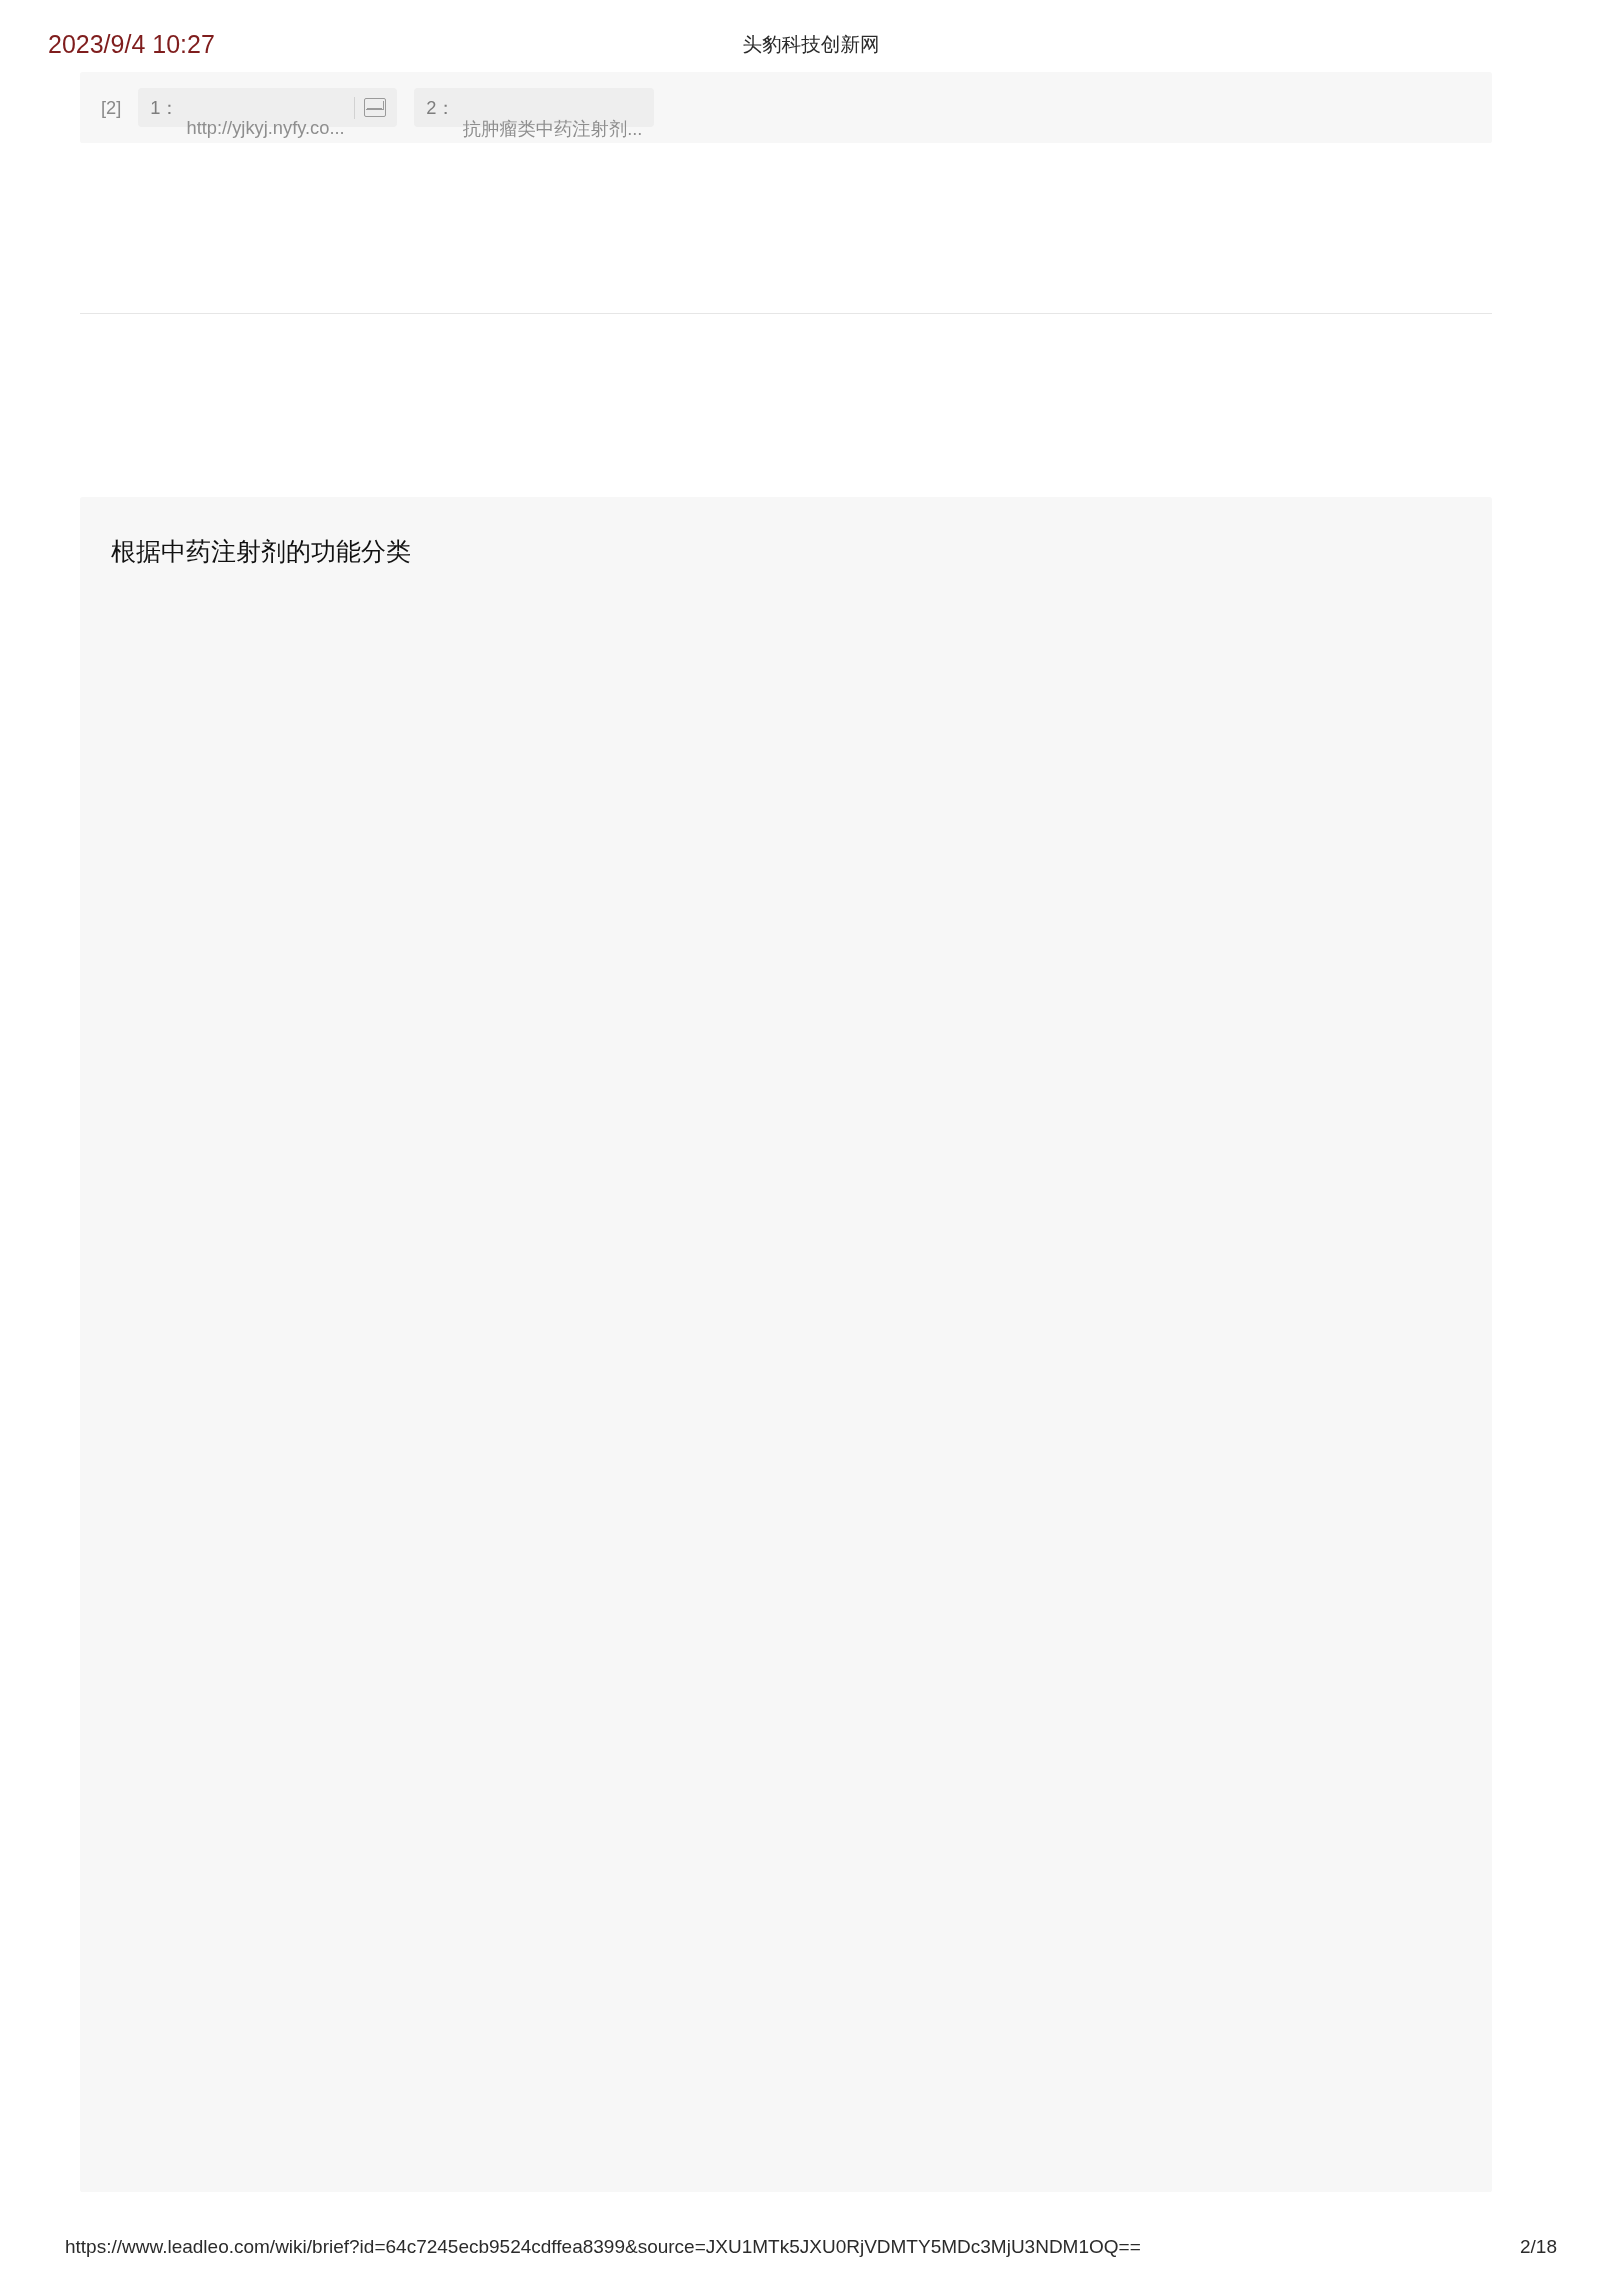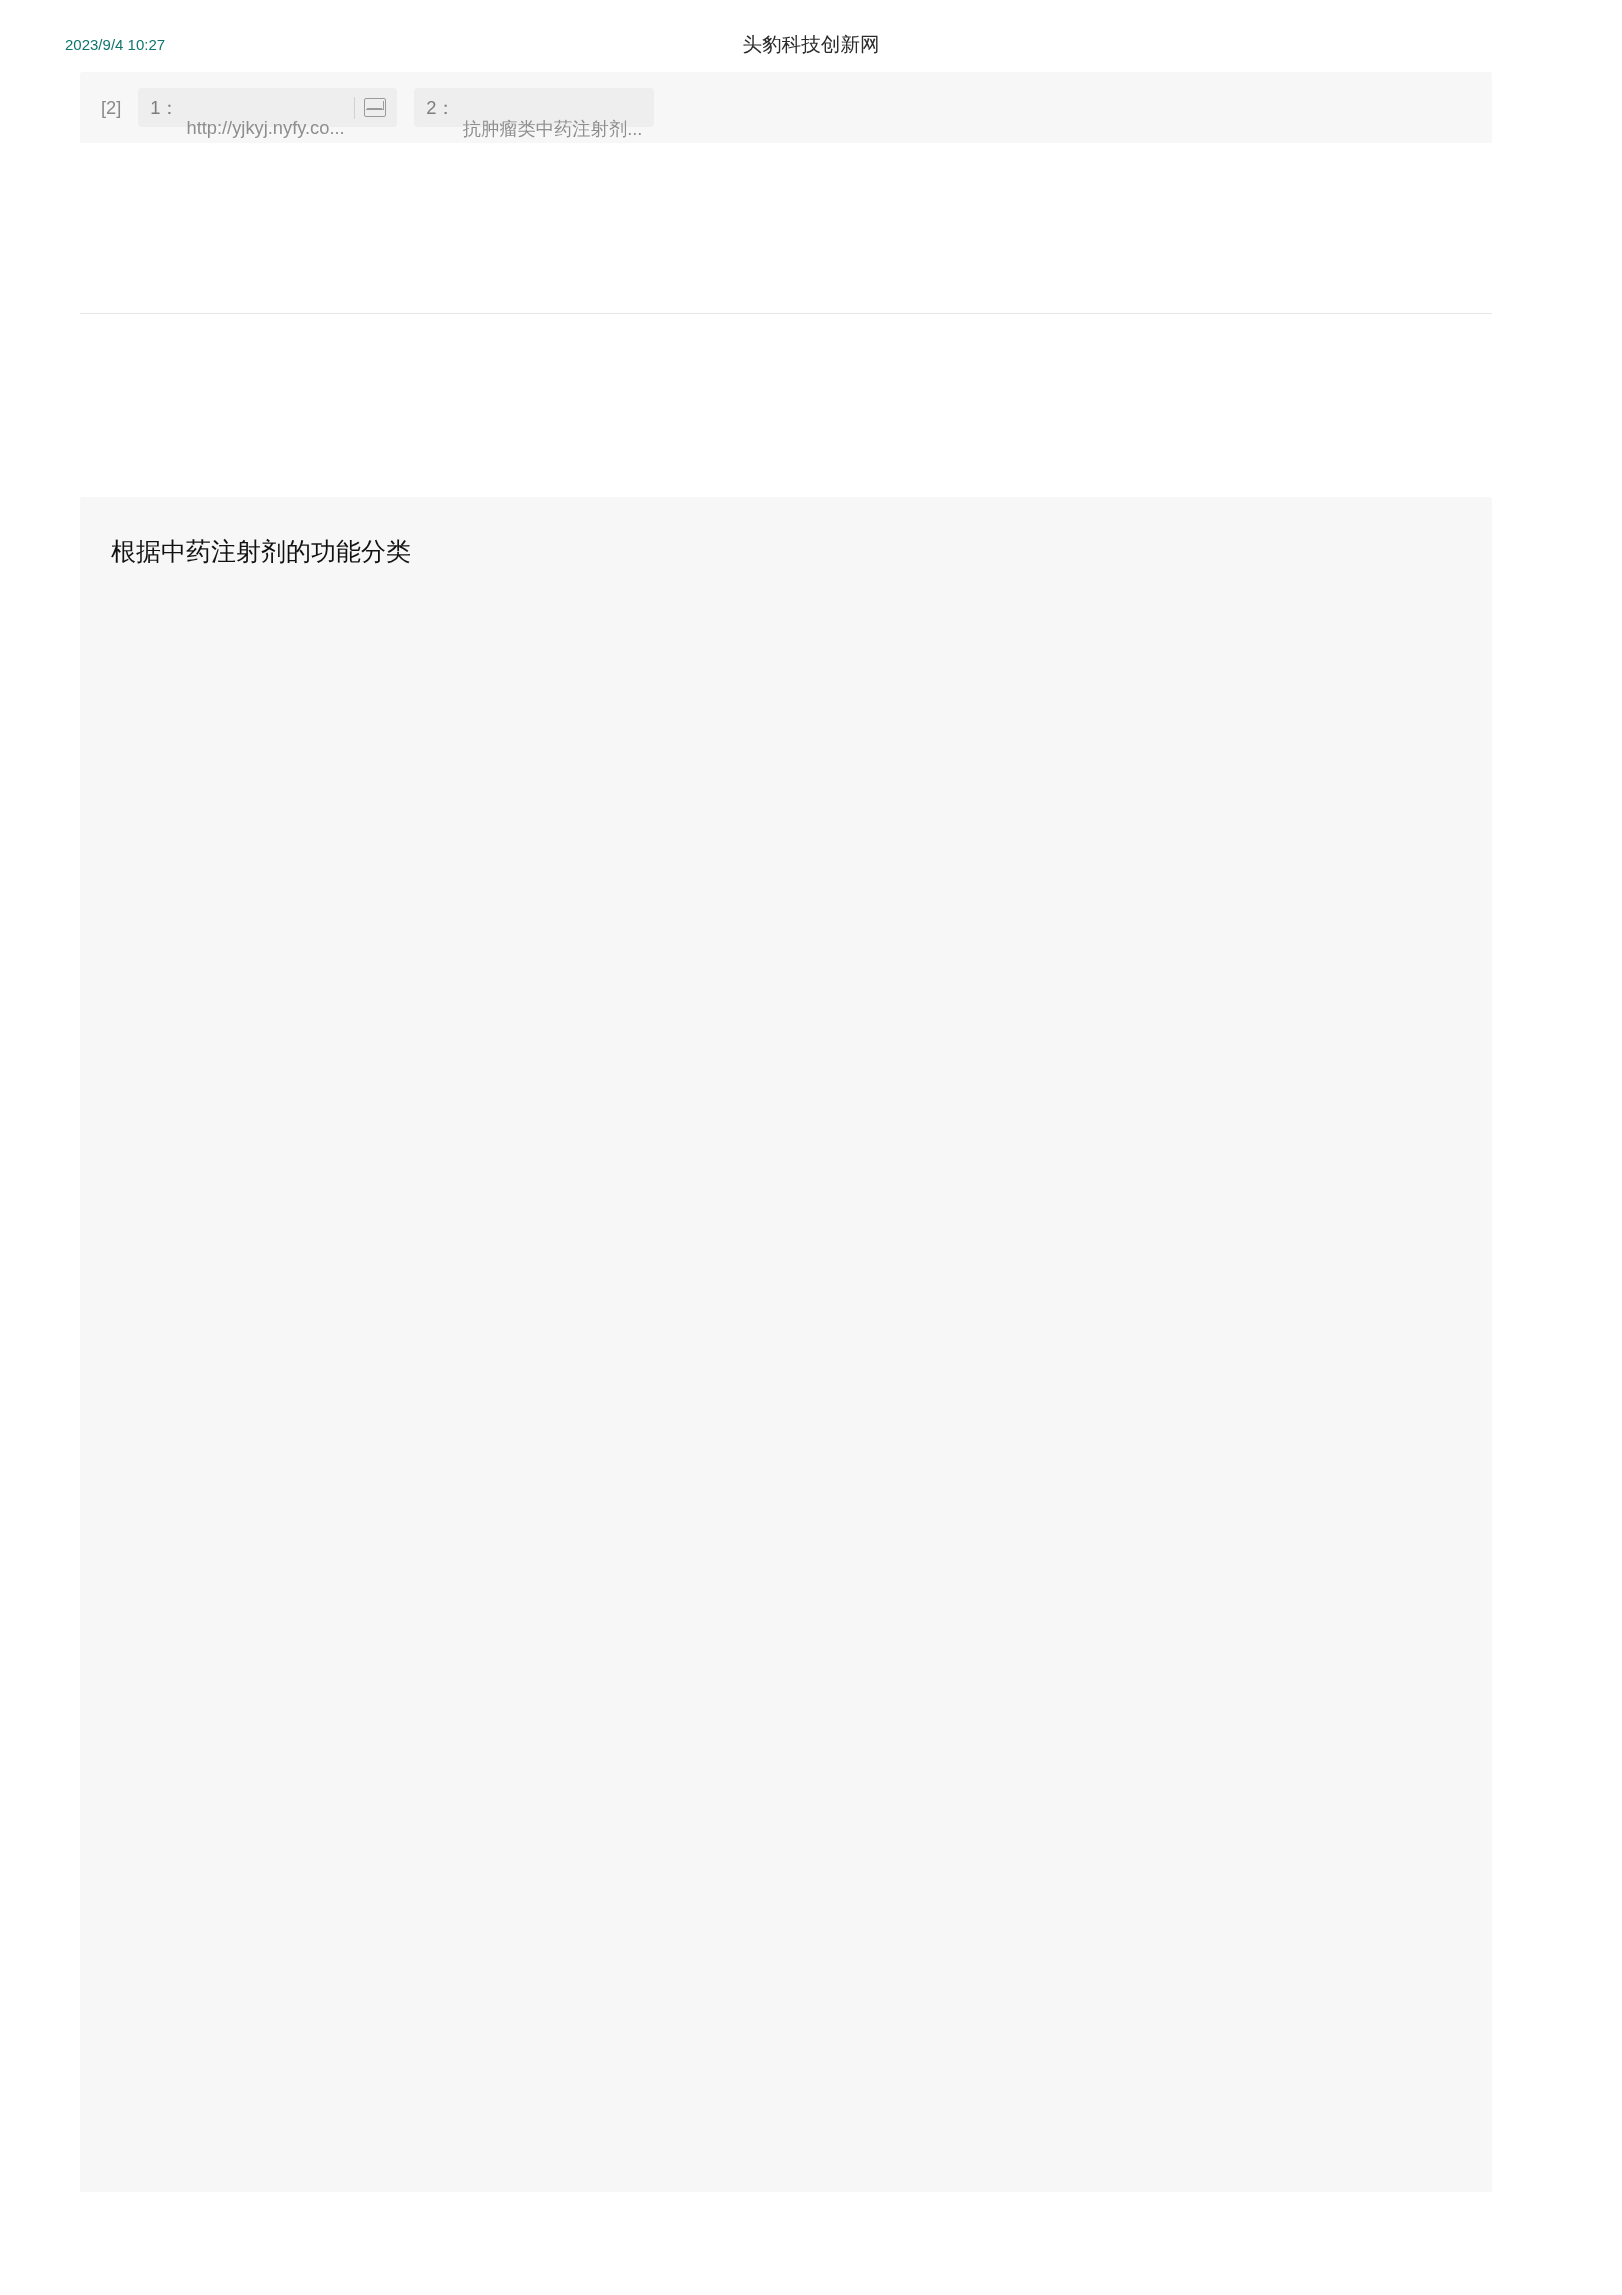--- a/index.html
+++ b/index.html
@@ -27,23 +27,23 @@
     position: absolute;
     top: 31px;
     left: 0;
     width: 1622px;
     height: 26px;
     display: flex;
     align-items: center;
   }
   .print-header .ph-date {
     position: absolute;
-    left: 65px;
-    font-size: 15px;
-    color: #0f766e;
+    left: 48px;
+    font-size: 25px;
+    color: #7f1d1d;
     white-space: nowrap;
   }
   .print-header .ph-title {
     position: absolute;
     left: 0;
     width: 1622px;
     text-align: center;
     font-size: 19.6px;
     color: #2b2b2b;
   }
@@ -264,15 +264,19 @@
   </div>
 
   <div class="head-rule"></div>
 
 
   <div class="figure-card">
     <div class="figure-title">根据中药注射剂的功能分类</div>
     <div class="figure-body"></div>
   </div>
 
+  <div class="footer">
+    <span class="footer-url">https://www.leadleo.com/wiki/brief?id=64c7245ecb9524cdffea8399&amp;source=JXU1MTk5JXU0RjVDMTY5MDc3MjU3NDM1OQ==</span>
+    <span class="footer-page">2/18</span>
+  </div>
 
 </div>
 
 
 </body></html>

